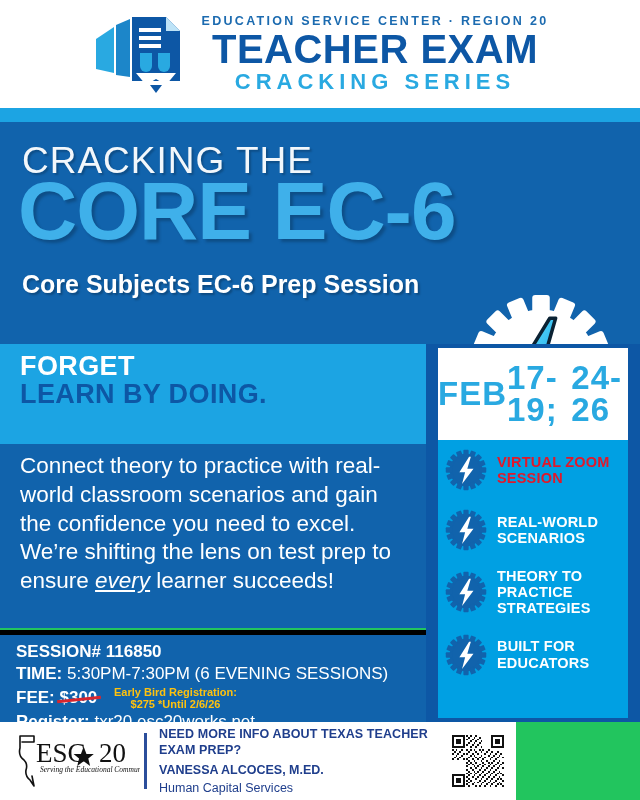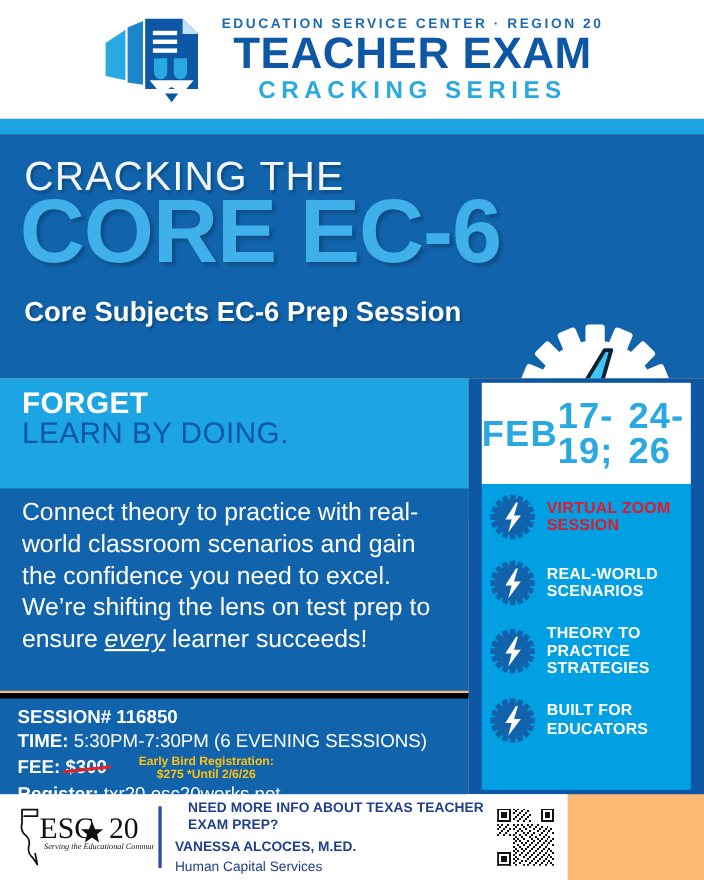--- a/index.html
+++ b/index.html
@@ -2,21 +2,21 @@
 <html><head>
 <meta charset="utf-8">
 <style>
   html,body{margin:0;padding:0;}
   body{
     width:640px;height:800px;overflow:hidden;
     background:#ffffff;
     font-family:"Liberation Sans", sans-serif;
     -webkit-font-smoothing:antialiased;
   }
-  .flyer{position:relative;width:640px;height:800px;background:#fdba74;}
+  .flyer{position:relative;width:640px;height:800px;background:#22c55e;}
 
   
   .header{position:absolute;left:0;top:0;width:640px;height:108px;background:#fff;
           display:flex;align-items:center;justify-content:center;gap:14px;}
   .hdr-logo{width:96px;height:86px;position:relative;flex:none;}
   .hdr-text{display:flex;flex-direction:column;align-items:center;line-height:1;}
   .hdr-line1{font-size:12.5px;font-weight:bold;letter-spacing:2.3px;color:#1C6BB0;white-space:nowrap;}
   .hdr-line2{font-size:40px;font-weight:bold;letter-spacing:0.5px;color:#0D57A5;white-space:nowrap;margin-top:2px;}
   .hdr-line3{font-size:22px;font-weight:bold;letter-spacing:5px;color:#29A9E1;white-space:nowrap;margin-top:2px;}
 
@@ -30,57 +30,57 @@
   .coreec6{position:absolute;left:18px;top:48px;font-size:82px;font-weight:bold;letter-spacing:-1px;
            color:#3FB0EA;text-shadow:3px 3px 3px rgba(0,0,0,.22);line-height:1;}
   .subtitle{position:absolute;left:22px;top:148px;font-size:25px;font-weight:bold;color:#ffffff;
             text-shadow:2px 2px 2px rgba(0,0,0,.25);}
   .gearbig{position:absolute;left:468px;top:170px;width:146px;height:146px;}
 
   
   .lead{position:absolute;left:0;top:344px;width:426px;height:128px;background:#1CA4E3;}
   .lead-in{padding:8px 0 0 20px;line-height:1.04;}
   .lead1,.lead2{font-size:27px;font-weight:bold;color:#ffffff;letter-spacing:.4px;}
-  .lead3{font-size:27px;font-weight:normal;color:#0D57A5;letter-spacing:.4px;}
+  .lead3{font-size:27px;font-weight:bold;color:#0D57A5;letter-spacing:.4px;}
 
   .bodybox{position:absolute;left:0;top:444px;width:426px;height:184px;background:#1163AC;}
   .bodytxt{padding:8px 12px 0 20px;font-size:22.5px;color:#ffffff;line-height:1.28;font-weight:400;}
   .bodytxt u{text-decoration:underline;font-style:italic;}
 
   .sessbox{position:absolute;left:0;top:630px;width:426px;height:92px;background:#1163AC;
            border-top:5px solid #000000;}
   .sess-in{padding:6px 0 0 16px;}
   .sline{font-size:17px;color:#ffffff;line-height:1.32;white-space:nowrap;}
   .sline b{font-weight:bold;}
   .sline .lt{font-weight:400;}
   .strike{position:relative;}
   .strike:after{content:"";position:absolute;left:-2px;right:-4px;top:55%;height:2.5px;background:#D7262F;
                 transform:rotate(-6deg);}
-  .eb{display:inline-block;vertical-align:middle;margin-left:24px;text-align:center;color:#FFC20E;
+  .eb{display:inline-block;vertical-align:middle;margin-left:12px;text-align:center;color:#FFC20E;
       font-size:11px;font-weight:bold;line-height:1.12;}
 
   
   .rail{position:absolute;left:426px;top:344px;width:214px;height:378px;background:#0D57A5;}
   .datebox{position:absolute;left:438px;top:348px;width:190px;height:92px;background:#ffffff;
            display:flex;flex-direction:row;align-items:center;justify-content:center;line-height:.98;}
   .dmon{font-size:33px;font-weight:bold;color:#29A9E1;letter-spacing:1px;}
   .dd1,.dd2{font-size:33px;font-weight:bold;color:#29A9E1;letter-spacing:1px;}
   .feat{position:absolute;left:438px;top:440px;width:190px;height:278px;background:#00A0E3;}
   .frow{display:flex;align-items:center;gap:9px;padding:8px 6px 8px 6px;}
   .fgear{width:44px;height:44px;flex:none;}
   .flabel{font-size:14.5px;font-weight:bold;line-height:1.12;color:#ffffff;letter-spacing:.2px;}
   .flabel.red{color:#E0192B;}
 
   
   .footer{position:absolute;left:0;top:722px;width:516px;height:78px;background:#ffffff;
           display:flex;align-items:center;}
   .esc-logo{width:128px;height:58px;margin-left:12px;flex:none;position:relative;}
   .fdiv{width:3px;height:56px;background:#2B4E9B;margin:0 12px 0 4px;flex:none;}
   .fcontact{flex:1;line-height:1.3;}
-  .fc1{font-size:12.5px;font-weight:bold;color:#1F3E8C;letter-spacing:.1px;margin-left:12px;}
+  .fc1{font-size:12.5px;font-weight:bold;color:#1F3E8C;letter-spacing:.1px;}
   .fc2{font-size:12.5px;font-weight:bold;color:#1F3E8C;margin-top:3px;}
   .fc3{font-size:12.5px;color:#1F3E8C;margin-top:2px;}
   .fc4{font-size:12.5px;color:#1F3E8C;margin-top:1px;}
   .qr{width:52px;height:52px;margin-right:12px;flex:none;}
 </style>
 </head>
 <body>
 
 <div class="flyer">
 

